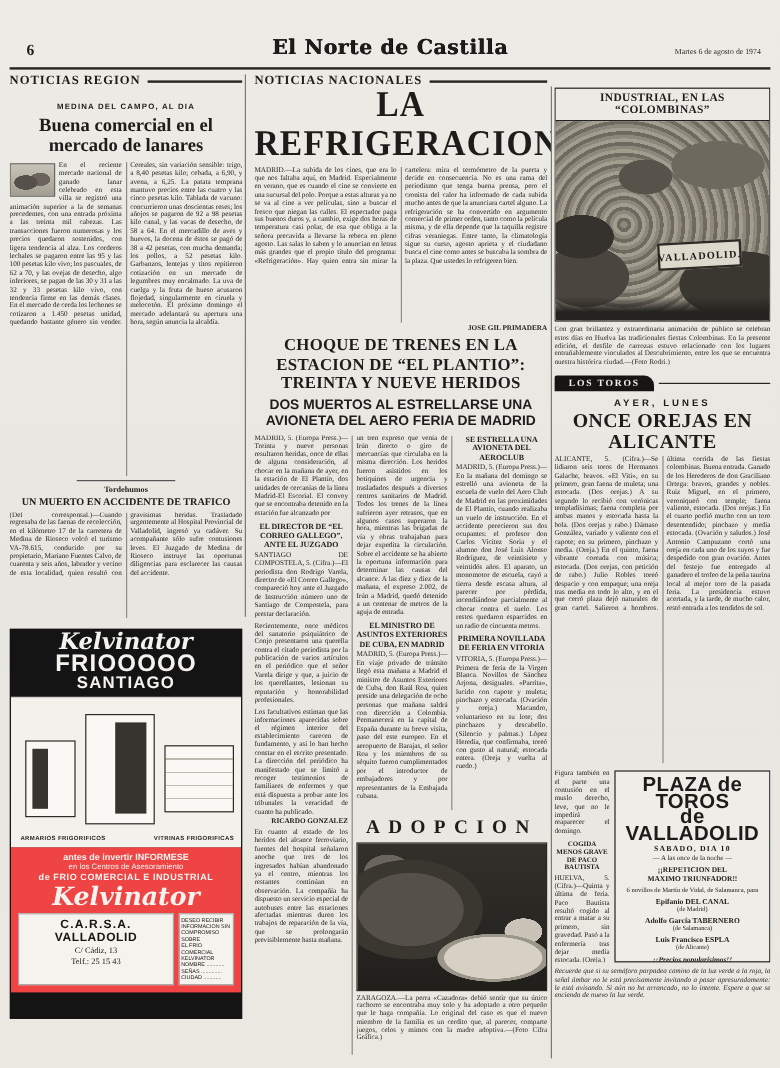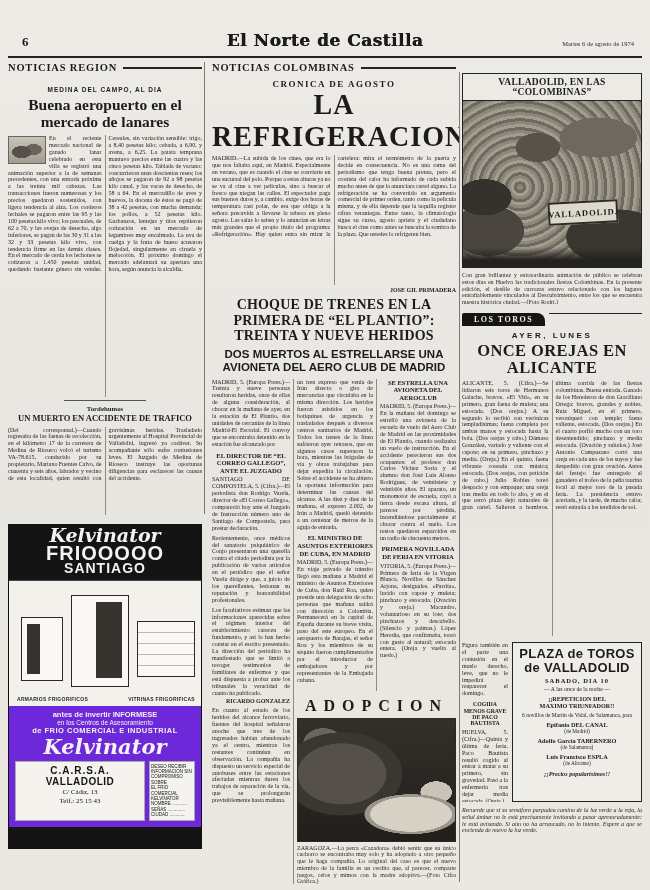--- a/index.html
+++ b/index.html
@@ -44,21 +44,21 @@
   .kelv .frio{font-family:"Liberation Sans",sans-serif;font-weight:bold;font-size:20px;letter-spacing:1px;line-height:16px}
   .kelv .com{font-family:"Liberation Sans",sans-serif;font-weight:bold;font-size:14px;letter-spacing:1px;line-height:15px;padding-bottom:4px}
   .admid{position:relative;background:#f2f1ec;height:126px;border-top:1px solid #444}
   .cab{position:absolute;border:1.5px solid #2b2a27;background:#f9f8f4}
   .cab .door{position:absolute;background:#35342f}
   .c1{left:12px;top:36px;width:42px;height:64px}.c1 .door{left:5px;top:6px;right:22px;bottom:6px}
   .c2{left:62px;top:14px;width:58px;height:92px}.c2 .door{left:24px;top:6px;right:6px;bottom:8px}
   .c3{left:128px;top:40px;width:58px;height:56px;background:repeating-linear-gradient(180deg,#f9f8f4 0 10px,#bdb9af 10px 11px)}
   .cablab{position:absolute;font-size:5px;color:#2b2a27;font-family:"Liberation Sans",sans-serif;font-weight:bold;letter-spacing:.3px}
   .cablab.ll{left:8px;bottom:4px}.cablab.lr{right:6px;bottom:4px}
-  .adbot{background:#6d28d9;padding-top:4px}
+  .adbot{background:#ef4444;padding-top:4px}
   .inv1{font-family:"Liberation Sans",sans-serif;font-size:7.5px;font-weight:bold}
   .inv2{font-family:"Liberation Sans",sans-serif;font-size:6.5px}
   .inv3{font-family:"Liberation Sans",sans-serif;font-size:7.5px;font-weight:bold;letter-spacing:.5px}
   .brand2{font-family:"DejaVu Serif",serif;font-style:italic;font-weight:bold;font-size:21px;line-height:23px}
   .dealer-row{display:flex;gap:4px;padding:3px 6px 6px}
   .dealer{flex:1;background:#f4f3ee;color:#161513;border:1px solid #aaa;padding:3px 2px}
   .dealer .dn{font-family:"Liberation Sans",sans-serif;font-weight:bold;font-size:10px;letter-spacing:1px}
   .dealer .dc{font-family:"Liberation Sans",sans-serif;font-weight:bold;font-size:10px;letter-spacing:.5px}
   .dealer .da,.dealer .dt{font-size:7px;margin-top:1px}
   .coupon{width:46px;background:#f4f3ee;color:#161513;border:1px solid #aaa;padding:2px 1px;font-size:4.5px;line-height:5.4px;font-family:"Liberation Sans",sans-serif;text-align:left}
@@ -91,31 +91,31 @@
     background:radial-gradient(45px 30px at 12% 58%,#35322d 0 60%,transparent 61%),
       radial-gradient(60px 42px at 14% 78%,#4a463f 0 60%,transparent 61%),
       radial-gradient(40px 26px at 42% 28%,#57534a 0 55%,transparent 56%),
       radial-gradient(70px 36px at 76% 22%,#6e695f 0 55%,transparent 56%),
       radial-gradient(90px 50px at 86% 82%,#3a3731 0 55%,transparent 56%),
       repeating-radial-gradient(circle at 32% 52%,#8d887c 0 3px,#6f6a60 3px 6px,#a39d8f 6px 9px),
       linear-gradient(180deg,#b5b0a5,#8f8a7e 40%,#5a564e)}
   .photo1::after{content:"";position:absolute;left:0;right:0;bottom:0;height:20px;background:linear-gradient(180deg,transparent,#24221f 65%)}
   .sign{position:absolute;left:48%;top:60%;width:70px;height:23px;background:#ddd9cd;border:2px solid #2e2b27;transform:rotate(-3deg);display:flex;align-items:center;justify-content:center;font-weight:bold;font-size:8.5px;letter-spacing:1px;color:#1c1a17;z-index:2}
   .colom-cap{margin-top:4px;height:32px}
-  .toros-tab-row{display:flex;margin-top:9px}
+  .toros-tab-row{display:flex;align-items:center;margin-top:9px}
   .toros-tab{background:#161513;color:#f2f1ec;font-weight:bold;font-size:8px;letter-spacing:1.5px;padding:2px 12px;border-radius:2px 8px 0 0}
   .toros-tab-row .tline{flex:1;border-top:1.5px solid #262522;margin-left:4px}
   .kick-t{text-align:center;font-weight:bold;font-size:8px;letter-spacing:2.5px;margin-top:5px;font-family:"Liberation Sans",sans-serif}
   .h-orejas{font-size:16.5px;font-weight:bold;text-align:center;letter-spacing:.4px;line-height:17px;margin-top:2px}
   .torosbody{height:256px;margin-top:4px}
   .botrow{display:flex;gap:4px;margin-top:6px;height:160px}
   .sidecol{width:46px;overflow:hidden}
   .sidecol .sub{font-size:5.8px;line-height:6.4px}
   .plaza{flex:1;border:1.5px solid #222;background:#efede7;text-align:center;padding:4px 3px;overflow:hidden}
-  .plaza .t1,.plaza .t2{font-family:"Liberation Sans",sans-serif;font-weight:bold;font-size:13px;line-height:13.5px;letter-spacing:.3px}
+  .plaza .t1,.plaza .t2{font-family:"Liberation Sans",sans-serif;font-weight:bold;font-size:17px;line-height:13.5px;letter-spacing:.3px}
   .plaza .pd{font-weight:bold;font-size:6.5px;margin-top:3px;letter-spacing:1px}
   .plaza .pt{font-size:5.8px;margin-top:2px}
   .plaza .pr{font-weight:bold;font-size:6.2px;margin-top:3px;line-height:7px}
   .plaza .pb{font-size:5.5px;margin-top:3px;line-height:6px}
   .plaza .perf{margin-top:3px}
   .plaza .pn{font-size:6.3px;font-weight:bold;line-height:7px}
   .plaza .po{font-size:5.3px;line-height:6px}
   .plaza .pp{font-weight:bold;font-style:italic;font-size:6.2px;margin-top:4px}
   .notice{font-style:italic;margin-top:5px;height:30px}
 </style>
@@ -130,21 +130,21 @@
   <div class="hrule"></div>
   <div class="vr" id="vr1"></div>
   <div class="vr" id="vr2"></div>
 
   <div id="left">
     <div class="sechead">
       <span>NOTICIAS REGION</span>
       <span class="dash"></span>
     </div>
     <div class="kick">MEDINA DEL CAMPO, AL DIA</div>
-    <div class="h-lanares">Buena aeropuerto en el mercado de lanares</div>
+    <div class="h-lanares">Buena comercial en el mercado de lanares</div>
     <div class="mercado tiny cols2">
       <span class="thumb"></span><span>En el reciente mercado nacional de ganado lanar celebrado en esta villa se registró una animación superior a la de semanas precedentes, con una entrada próxima a las treinta mil cabezas. Las transacciones fueron numerosas y los precios quedaron sostenidos, con ligera tendencia al alza. Los corderos lechales se pagaron entre las 95 y las 100 pesetas kilo vivo; los pascuales, de 62 a 70, y las ovejas de desecho, algo inferiores, se pagan de las 30 y 31 a las 32 y 33 pesetas kilo vivo, con tendencia firme en las demás clases. En el mercado de cerda los lechones se cotizaron a 1.450 pesetas unidad, quedando bastante género sin vender. Cereales, sin variación sensible: trigo, a 8,40 pesetas kilo; cebada, a 6,90, y avena, a 6,25. La patata temprana mantuvo precios entre las cuatro y las cinco pesetas kilo. Tablada de vacuno: concurrieron unas doscientas reses; los añojos se pagaron de 92 a 98 pesetas kilo canal, y las vacas de desecho, de 58 a 64. En el mercadillo de aves y huevos, la docena de éstos se pagó de 38 a 42 pesetas, con mucha demanda; los pollos, a 52 pesetas kilo. Garbanzos, lentejas y titos repitieron cotización en un mercado de legumbres muy encalmado. La uva de cuelga y la fruta de hueso acusaron flojedad, singularmente en ciruela y melocotón. El próximo domingo el mercado adelantará su apertura una hora, según anuncia la alcaldía.</span>
     </div>
     <div class="shortrule"></div>
     <div class="tordeh">Tordehumos</div>
     <div class="h-accid">UN MUERTO EN ACCIDENTE DE TRAFICO</div>
     <div class="accid tiny cols2">(Del corresponsal.)—Cuando regresaba de las faenas de recolección, en el kilómetro 17 de la carretera de Medina de Rioseco volcó el turismo VA-78.615, conducido por su propietario, Mariano Fuentes Calvo, de cuarenta y seis años, labrador y vecino de esta localidad, quien resultó con gravísimas heridas. Trasladado urgentemente al Hospital Provincial de Valladolid, ingresó ya cadáver. Su acompañante sólo sufre contusiones leves. El Juzgado de Medina de Rioseco instruye las oportunas diligencias para esclarecer las causas del accidente.</div>
 
     <div class="kelv">
       <div class="brand">Kelvinator</div>
@@ -183,33 +183,32 @@
             <div>SEÑAS ..............</div>
             <div>CIUDAD ............</div>
           </div>
         </div>
       </div>
     </div>
   </div>
 
   <div id="center">
     <div class="sechead">
-      <span>NOTICIAS COLOMBINAS</span>
+      <span>NOTICIAS NACIONALES</span>
       <span class="dash"></span>
     </div>
-    <div class="kick-c">CRONICA DE AGOSTO</div>
     <div class="h-refrig">LA REFRIGERACION</div>
     <div class="refrig tiny cols2">
       <span>MADRID.—La subida de los cines, que era lo que nos faltaba aquí, en Madrid. Especialmente en verano, que es cuando el cine se convierte en una sucursal del polo. Porque a estas alturas ya no se va al cine a ver películas, sino a buscar el fresco que niegan las calles. El espectador paga sus buenos duros y, a cambio, exige dos horas de temperatura casi polar, de esa que obliga a la señora precavida a llevarse la rebeca en pleno agosto. Las salas lo saben y lo anuncian en letras más grandes que el propio título del programa: «Refrigeración». Hay quien entra sin mirar la cartelera: mira el termómetro de la puerta y decide en consecuencia.</span>
       <span>No es una rama del periodismo que tenga buena prensa, pero el cronista del calor ha informado de cada subida mucho antes de que la anunciara cartel alguno. La refrigeración se ha convertido en argumento comercial de primer orden, tanto como la película misma, y de ella depende que la taquilla registre cifras veraniegas. Entre tanto, la climatología sigue su curso, agosto aprieta y el ciudadano busca el cine como antes se buscaba la sombra de la plaza. Que ustedes lo refrigeren bien.</span>
     </div>
     <div class="sig">JOSE GIL PRIMADERA</div>
 
-    <div class="h-tren">CHOQUE DE TRENES EN LA PRIMERA DE “EL PLANTIO”: TREINTA Y NUEVE HERIDOS</div>
-    <div class="h-avio">DOS MUERTOS AL ESTRELLARSE UNA AVIONETA DEL AERO CLUB DE MADRID</div>
+    <div class="h-tren">CHOQUE DE TRENES EN LA ESTACION DE “EL PLANTIO”: TREINTA Y NUEVE HERIDOS</div>
+    <div class="h-avio">DOS MUERTOS AL ESTRELLARSE UNA AVIONETA DEL AERO FERIA DE MADRID</div>
 
     <div class="lower">
       <div class="colA tiny">
         <div>MADRID, 5. (Europa Press.)—Treinta y nueve personas resultaron heridas, once de ellas de alguna consideración, al chocar en la mañana de ayer, en la estación de El Plantío, dos unidades de cercanías de la línea Madrid-El Escorial. El convoy que se encontraba detenido en la estación fue alcanzado por</div>
         <div class="sub">EL DIRECTOR DE “EL CORREO GALLEGO”, ANTE EL JUZGADO</div>
         <div>SANTIAGO DE COMPOSTELA, 5. (Cifra.)—El periodista don Rodrigo Varela, director de «El Correo Gallego», compareció hoy ante el Juzgado de Instrucción número uno de Santiago de Compostela, para prestar declaración.</div>
         <div style="height:3px"></div>
         <div>Recientemente, once médicos del sanatorio psiquiátrico de Conjo presentaron una querella contra el citado periodista por la publicación de varios artículos en el periódico que el señor Varela dirige y que, a juicio de los querellantes, lesionan su reputación y honorabilidad profesionales.</div>
         <div style="height:3px"></div>
         <div>Los facultativos estiman que las informaciones aparecidas sobre el régimen interior del establecimiento carecen de fundamento, y así lo han hecho constar en el escrito presentado. La dirección del periódico ha manifestado que se limitó a recoger testimonios de familiares de enfermos y que está dispuesta a probar ante los tribunales la veracidad de cuanto ha publicado.</div>
@@ -234,21 +233,21 @@
         </div>
         <div class="h-adop">ADOPCION</div>
         <div class="photo2"></div>
         <div class="caption" style="margin-top:3px">ZARAGOZA.—La perra «Cazadora» debió sentir que su único cachorro se encontraba muy solo y ha adoptado a otro pequeño que le haga compañía. Lo original del caso es que el nuevo miembro de la familia es un cerdito que, al parecer, comparte juegos, celos y mimos con la madre adoptiva.—(Foto Cifra Gráfica.)</div>
       </div>
     </div>
   </div>
 
   <div id="right">
     <div class="colom-box">
-      <div class="colom-title">VALLADOLID, EN LAS “COLOMBINAS”</div>
+      <div class="colom-title">INDUSTRIAL, EN LAS “COLOMBINAS”</div>
       <div class="photo1">
         <div class="sign">VALLADOLID.</div>
       </div>
     </div>
     <div class="caption colom-cap">Con gran brillantez y extraordinaria animación de público se celebran estos días en Huelva las tradicionales fiestas Colombinas. En la presente edición, el desfile de carrozas estuvo relacionado con los lugares entrañablemente vinculados al Descubrimiento, entre los que se encuentra nuestra histórica ciudad.—(Foto Rodri.)</div>
 
     <div class="toros-tab-row">
       <span class="toros-tab">LOS TOROS</span>
       <span class="tline"></span>
     </div>

